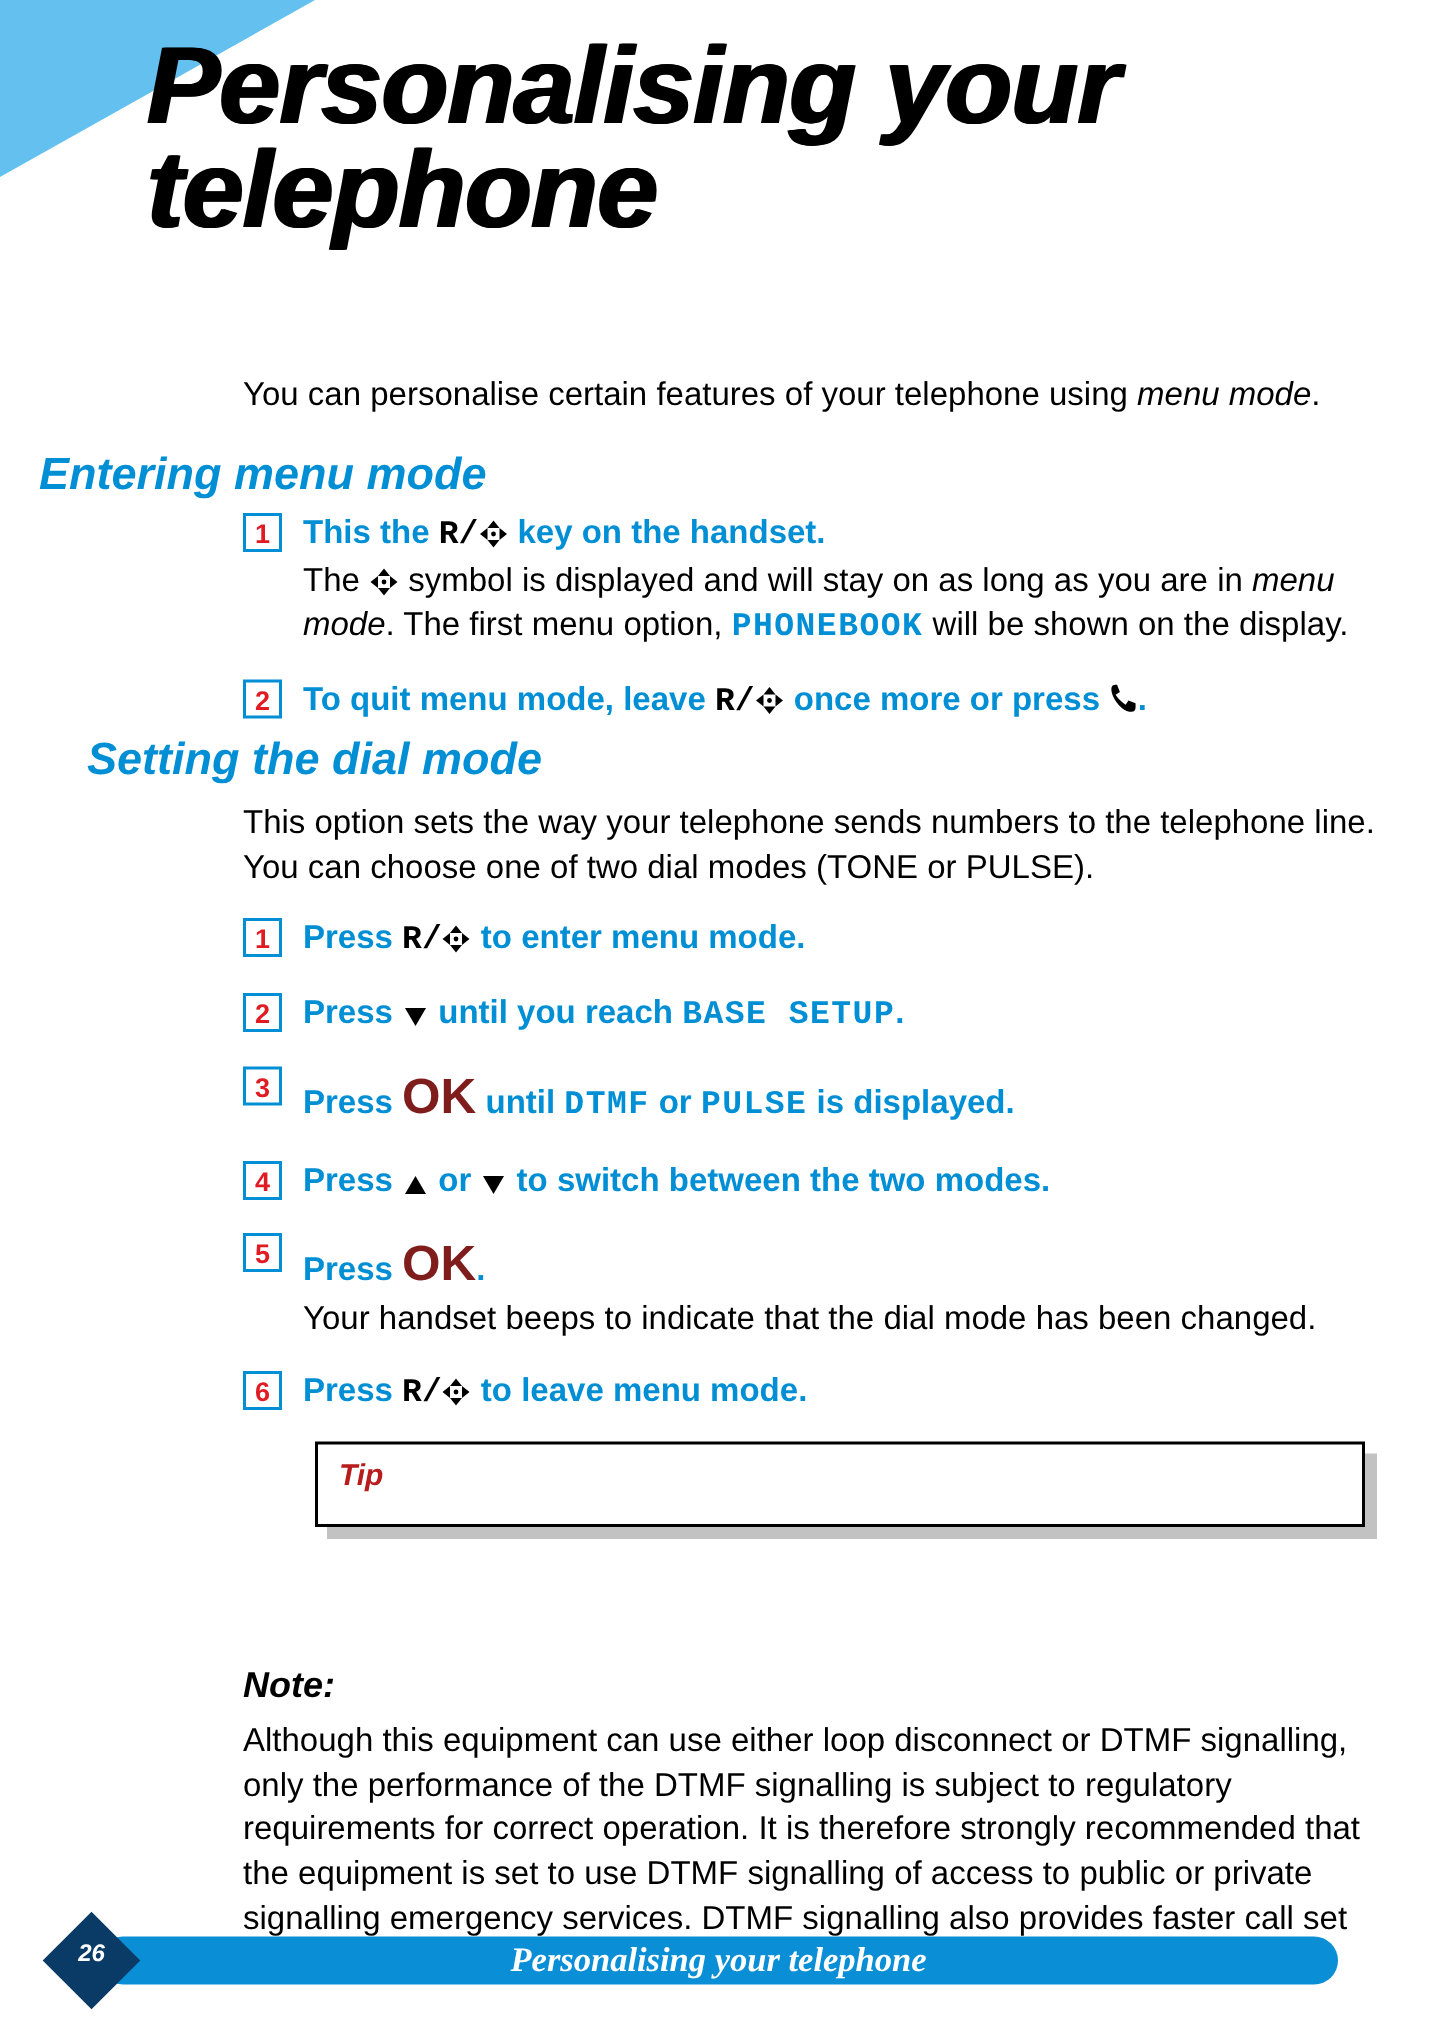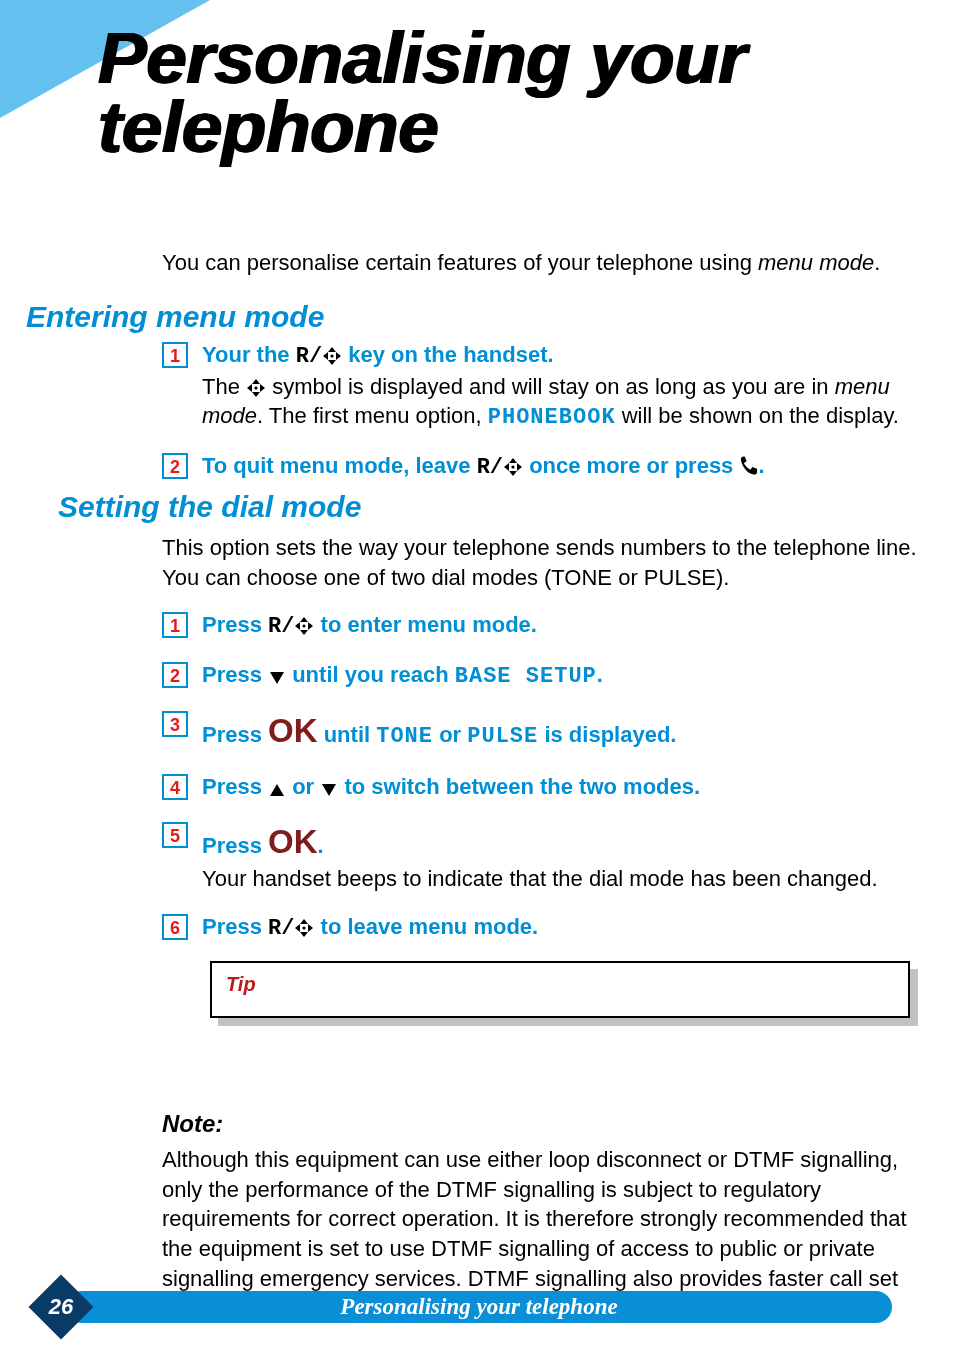--- a/index.html
+++ b/index.html
@@ -204,21 +204,21 @@
     transform: rotate(45deg);
   }
   .footer-diamond .num {
     position: absolute;
     width: 62px;
     top: 18px;
     text-align: center;
     color: #fff;
     font-weight: 900;
     font-style: italic;
-    font-size: 22px;
+    font-size: 16px;
   }
 </style>
 </head>
 <body>
 
 <svg width="0" height="0" style="position:absolute">
   <defs>
     <g id="nav-icon">
       <polygon points="10,1 14,6 6,6"></polygon>
       <polygon points="10,19 14,14 6,14"></polygon>
@@ -249,21 +249,21 @@
   <span>You can personalise certain features of your telephone using </span><span class="em">menu mode</span><span>.</span>
 </p>
 
 <h2 class="section-h" id="sec1">Entering menu mode</h2>
 
 <div class="steps" id="steps1">
   <div class="step">
     <div class="step-num">1</div>
     <div class="step-body">
       <span class="step-title">
-        <span>Your the </span><span class="mono-black">R/</span><svg class="inline icon-nav" viewBox="0 0 20 20" fill="#000">
+        <span>This the </span><span class="mono-black">R/</span><svg class="inline icon-nav" viewBox="0 0 20 20" fill="#000">
             <use href="#nav-icon"></use>
           </svg><span> key on the handset.</span>
       </span><br>
       <span>The </span><svg class="inline icon-nav" viewBox="0 0 20 20" fill="#000">
           <use href="#nav-icon"></use>
         </svg><span> symbol is displayed and will stay on as long as you are in </span><span class="em">menu mode</span><span>.  The first menu option, </span><span class="menu-opt">PHONEBOOK</span><span> will be shown on the display.</span>
     </div>
   </div>
 
   <div class="step">
@@ -300,21 +300,21 @@
     <div class="step-body step-title">
       <span>Press </span><svg class="inline icon-tri" viewBox="0 0 18 16" fill="#000">
           <use href="#tri-down"></use>
         </svg><span> until you reach </span><span class="menu-opt">BASE SETUP</span><span>.</span>
     </div>
   </div>
 
   <div class="step">
     <div class="step-num">3</div>
     <div class="step-body step-title">
-      <span>Press </span><span class="ok-key">OK</span><span> until </span><span class="menu-opt">TONE</span><span> or </span><span class="menu-opt">PULSE</span><span> is displayed.</span>
+      <span>Press </span><span class="ok-key">OK</span><span> until </span><span class="menu-opt">DTMF</span><span> or </span><span class="menu-opt">PULSE</span><span> is displayed.</span>
     </div>
   </div>
 
   <div class="step">
     <div class="step-num">4</div>
     <div class="step-body step-title">
       <span>Press </span><svg class="inline icon-tri" viewBox="0 0 18 16" fill="#000">
           <use href="#tri-up"></use>
         </svg><span> or </span><svg class="inline icon-tri" viewBox="0 0 18 16" fill="#000">
           <use href="#tri-down"></use>

